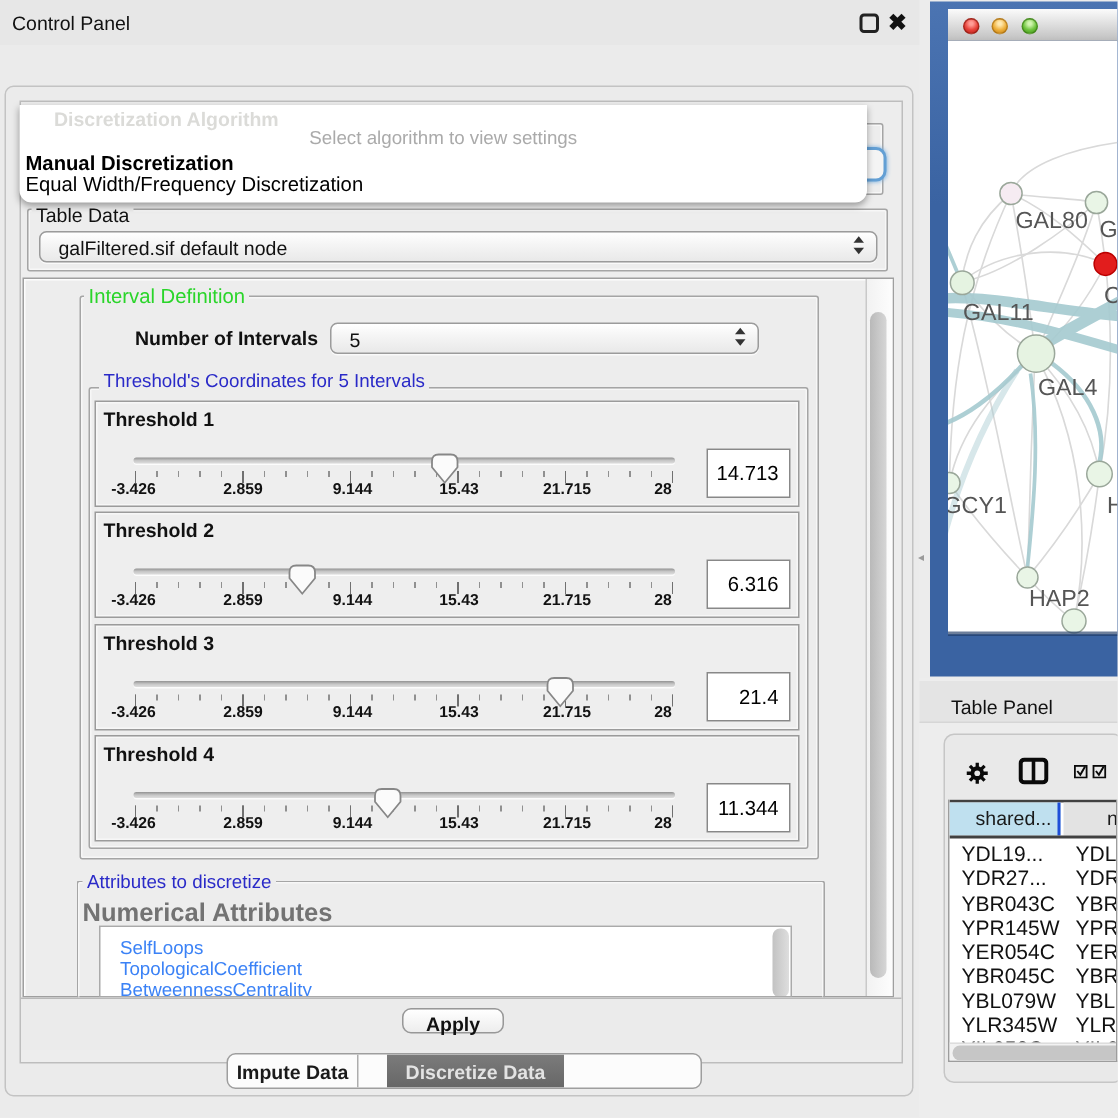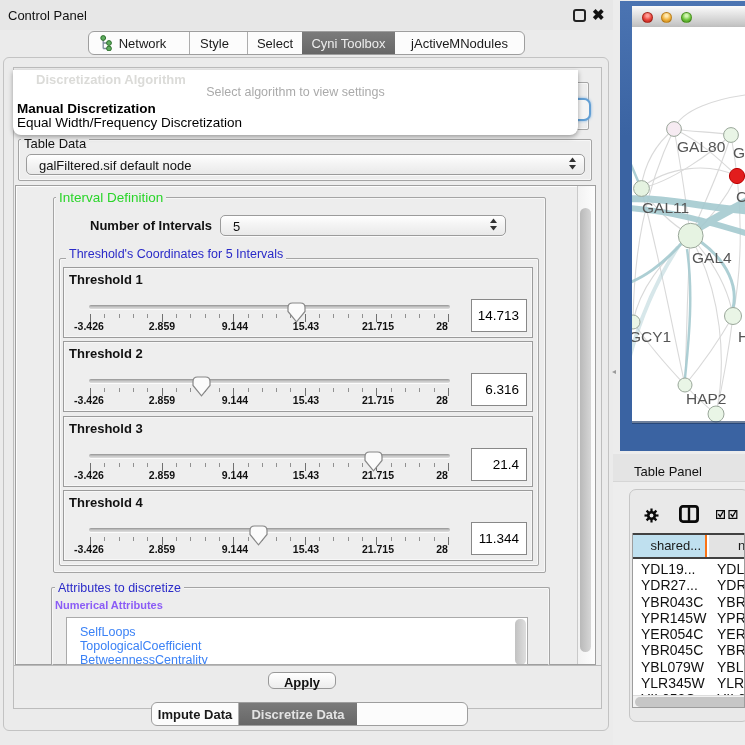--- a/index.html
+++ b/index.html
@@ -28,33 +28,20 @@
 </head>
 <body>
 
 <div class="abs" style="left:0;top:0;width:613px;height:745px;background:#ebebeb;">
 
   <div class="abs" style="left:0;top:0;width:613px;height:30px;background:#e7e7e7;"></div>
   <div class="abs" style="left:8px;top:8px;font-size:13px;color:#111;">Control Panel</div>
   <div class="abs" style="left:573px;top:9px;width:13px;height:13px;border:2px solid #222;border-radius:3px;"></div>
   <div class="abs" style="left:592px;top:6px;font-size:15px;font-weight:bold;color:#111;">✖</div>
 
-  <div class="abs" style="left:88px;top:31px;width:437px;height:24px;background:#fcfcfc;border:1px solid #9e9e9e;border-radius:6px;overflow:hidden;display:flex;">
-    <div style="width:101px;height:100%;border-right:1px solid #adadad;display:flex;align-items:center;justify-content:center;padding-right:12px;" class="tabtxt">
-      <svg width="13" height="16" viewBox="0 0 13 16" style="margin-right:6px;">
-        <path d="M3.2 3 V13.5 M3.2 8 H8.6 M3.2 13.5 H8.6" stroke="#7c8b9a" stroke-width="1.3" fill="none"></path>
-        <circle cx="3.2" cy="3" r="2.4" fill="#5fae5f" stroke="#2c6e2c"></circle>
-        <circle cx="9" cy="8" r="2.4" fill="#5fae5f" stroke="#2c6e2c"></circle>
-        <circle cx="9" cy="13.5" r="2.4" fill="#5fae5f" stroke="#2c6e2c"></circle>
-      </svg>Network</div>
-    <div style="width:58px;height:100%;border-right:1px solid #adadad;display:flex;align-items:center;justify-content:center;padding-right:8px;" class="tabtxt">Style</div>
-    <div style="width:54px;height:100%;display:flex;align-items:center;justify-content:center;" class="tabtxt">Select</div>
-    <div style="width:93px;height:100%;display:flex;align-items:center;justify-content:center;background:linear-gradient(#7b7b7b,#676767);color:#ededed;font-size:13px;">Cyni Toolbox</div>
-    <div style="flex:1;height:100%;display:flex;align-items:center;justify-content:center;" class="tabtxt">jActiveMNodules</div>
-  </div>
 
   <div class="abs" style="left:3px;top:57px;width:606px;height:674px;background:#ebebeb;border:1px solid #c3c3c3;border-radius:6px;"></div>
 
   <div class="abs" style="left:13px;top:67px;width:589px;height:642px;background:#ededed;border:1px solid #bdbdbd;"></div>
 
   <div class="gbox" style="left:20px;top:82px;width:569px;height:48px;"></div>
 
   <div class="abs" style="left:546px;top:98px;width:45px;height:23px;border:2px solid #639fd4;border-radius:7px;box-shadow:0 0 3px #7db1e0;background:#f4f4f4;"></div>
 
   <div class="gbox" style="left:18px;top:139px;width:574px;height:42px;"></div>
@@ -147,32 +134,32 @@
       <span class="slab" style="left:314px;">21.715</span>
       <span class="slab" style="left:378px;">28</span>
     <div class="vbox">11.344</div>
     <svg class="thumb" style="left:185px;top:34px;" width="19" height="21" viewBox="0 0 19 21">
         <path d="M1 5.5 Q1 1 5.5 1 L13.5 1 Q18 1 18 5.5 L18 9.5 L9.5 19.8 L1 9.5 Z" fill="#fbfbfb" stroke="#878787" stroke-width="1.2"></path>
       </svg>
   </div>
 
   <div class="gbox" style="left:51px;top:587px;width:499px;height:110px;border-bottom:none;"></div>
   <div class="glabel" style="left:55px;top:581px;color:#2a2ac8;font-size:12.5px;">Attributes to discretize</div>
-  <div class="abs" style="left:55px;top:599px;font-size:11px;font-weight:bold;color:#8b5cf6;">Numerical Attributes</div>
+  <div class="abs" style="left:55px;top:599px;font-size:17px;font-weight:bold;color:#737373;">Numerical Attributes</div>
   <div class="abs" style="left:66px;top:617px;width:462px;height:48px;background:#ffffff;border:1px solid #aaa;overflow:hidden;font-size:12.5px;color:#3b82f6;">
     <div style="padding:7px 0 0 13px;line-height:14px;">SelfLoops<br>TopologicalCoefficient<br>BetweennessCentrality</div>
     <div style="position:absolute;right:1px;top:1px;width:11px;height:46px;background:linear-gradient(90deg,#c2c2c2,#dedede);border-radius:5px;"></div>
   </div>
 
   <div class="abs" style="left:14px;top:665px;width:587px;height:35px;background:#ebebeb;border-top:1px solid #b9b9b9;"></div>
   <div class="abs" style="left:268px;top:672px;width:68px;height:17px;background:linear-gradient(#ffffff,#ededed);border:1px solid #989898;border-radius:6px;text-align:center;font-size:13px;font-weight:bold;line-height:19px;color:#111;">Apply</div>
 
   <div class="abs" style="left:151px;top:702px;width:317px;height:24px;background:#fcfcfc;border:1px solid #9e9e9e;border-radius:6px;overflow:hidden;display:flex;">
     <div style="width:87px;display:flex;align-items:center;justify-content:center;border-right:1px solid #adadad;font-weight:bold;" class="tabtxt">Impute Data</div>
-    <div style="width:118px;display:flex;align-items:center;justify-content:center;background:linear-gradient(#7b7b7b,#676767);color:#e3e3e3;font-size:13px;font-weight:bold;">Discretize Data</div>
+    <div style="width:118px;display:flex;align-items:center;justify-content:center;background:linear-gradient(#7b7b7b,#676767);color:#e3e3e3;font-size:13px;font-weight:bold;margin-left:19px;">Discretize Data</div>
   </div>
 </div>
 
 <div class="abs" style="left:13px;top:70px;width:565px;height:65px;background:#ffffff;border-radius:0 0 8px 8px;box-shadow:0 2px 5px rgba(0,0,0,0.35);z-index:50;"></div>
 <div class="abs" style="left:36px;top:72px;font-size:13px;font-weight:bold;color:#dbdbd8;z-index:51;">Discretization Algorithm</div>
 <div class="abs" style="left:13px;top:85px;width:565px;text-align:center;font-size:12.5px;color:#aaaaaa;z-index:51;">Select algorithm to view settings</div>
 <div class="abs" style="left:17px;top:101px;font-size:13.5px;font-weight:bold;color:#000;z-index:51;">Manual Discretization</div>
 <div class="abs" style="left:17px;top:115px;font-size:13.5px;color:#000;z-index:51;">Equal Width/Frequency Discretization</div>
 
 <div class="abs" style="left:620px;top:1px;width:132px;height:450px;background:linear-gradient(#4b74b2,#3a63a2 30%,#3a63a2);text-decoration:underline;">
@@ -265,21 +252,21 @@
   </svg>
   <svg class="abs" style="left:103px;top:57px;" width="22" height="10" viewBox="0 0 22 10">
     <rect x="0.6" y="1.6" width="7.8" height="7.8" fill="none" stroke="#0a0a0a" stroke-width="1.2"></rect>
     <path d="M2.2 5 l2 2.5 l3.2 -5.5" fill="none" stroke="#0a0a0a" stroke-width="1.3"></path>
     <rect x="13.0" y="1.6" width="7.8" height="7.8" fill="none" stroke="#0a0a0a" stroke-width="1.2"></rect>
     <path d="M14.6 5 l2 2.5 l3.2 -5.5" fill="none" stroke="#0a0a0a" stroke-width="1.3"></path>
   </svg>
 
   <div class="abs" style="left:19px;top:81px;width:113px;height:175px;background:#fff;border:1px solid #9d9d9d;border-top:none;overflow:hidden;">
     <div style="position:absolute;left:0;top:0;width:113px;height:2px;background:#414141;"></div>
-    <div style="position:absolute;left:0;top:2px;width:74px;height:22px;background:#bfe0ef;border-right:2px solid #f97316;text-align:right;padding-right:4px;font-size:13px;line-height:21px;color:#1a1a1a;">shared...</div>
+    <div style="position:absolute;left:0;top:2px;width:74px;height:22px;background:#bfe0ef;border-right:2px solid #1d4ed8;text-align:right;padding-right:4px;font-size:13px;line-height:21px;color:#1a1a1a;">shared...</div>
     <div style="position:absolute;left:76px;top:2px;width:37px;height:22px;background:#e3e3e3;font-size:13px;line-height:21px;color:#1a1a1a;padding-left:29px;">n</div>
     <div style="position:absolute;left:0;top:24px;width:113px;height:2px;background:#414141;"></div>
     <div style="position:absolute;left:8px;top:28px;font-size:14px;line-height:16.3px;color:#111;">
       YDL19...<br>YDR27...<br>YBR043C<br>YPR145W<br>YER054C<br>YBR045C<br>YBL079W<br>YLR345W<br>YIL052C
     </div>
     <div style="position:absolute;left:84px;top:28px;font-size:14px;line-height:16.3px;color:#111;">
       YDL1<br>YDR2<br>YBR0<br>YPR1<br>YER0<br>YBR0<br>YBL0<br>YLR3<br>YIL0
     </div>
     <div style="position:absolute;left:0;top:162px;width:113px;height:12px;background:#f2f2f2;border-top:1px solid #ddd;">
       <div style="position:absolute;left:2px;top:1px;width:120px;height:10px;border-radius:5px;background:#c6c6c6;"></div>

